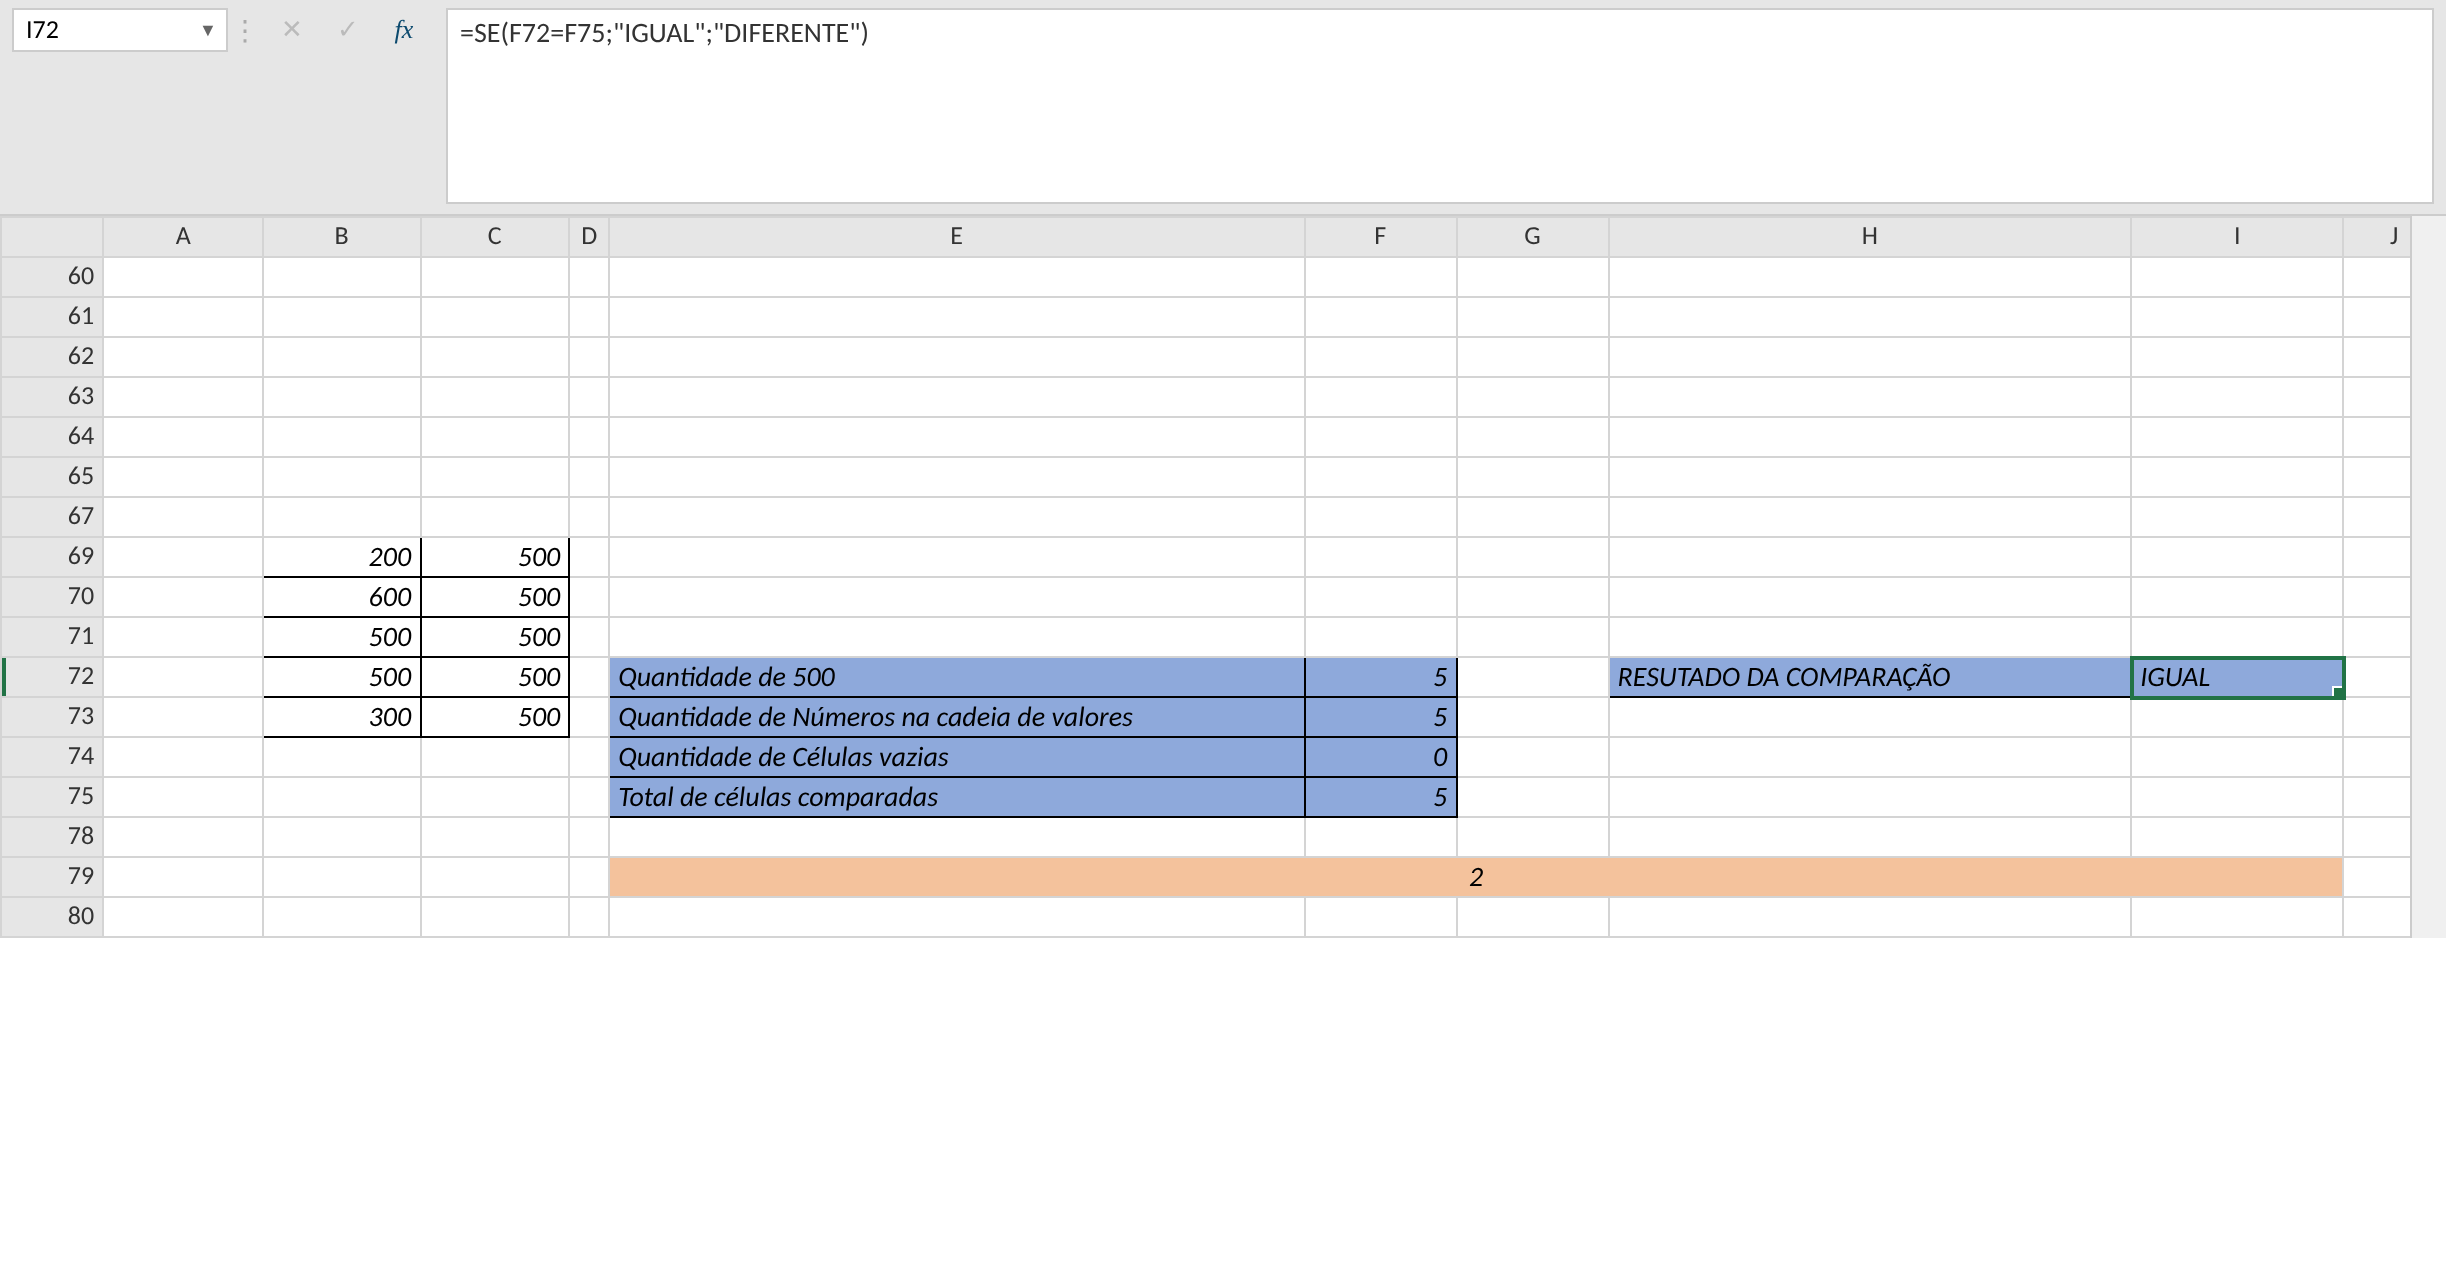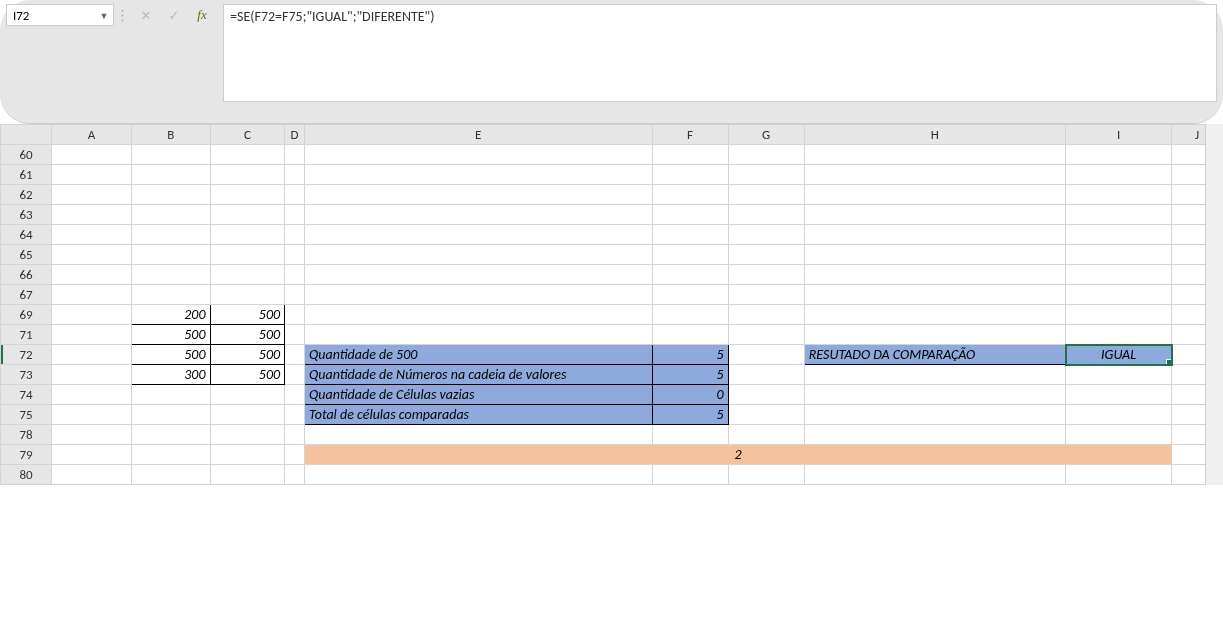--- a/index.html
+++ b/index.html
@@ -1,34 +1,34 @@
 <!DOCTYPE html>
 <html><head>
 <meta charset="utf-8">
 <style>
   * { box-sizing: border-box; margin: 0; padding: 0; }
   body { font-family: Calibri, Arial, sans-serif; font-size: 14px; background: #fff; user-select: none; }
   
   
-  .formula-area { background: #e6e6e6; border-bottom: 1px solid #ccc; display: flex; align-items: flex-start; height: 124px; padding: 4px 6px; gap: 6px; border-radius: 30px; }
+  .formula-area { background: #e6e6e6; border-bottom: 1px solid #ccc; display: flex; align-items: flex-start; height: 108px; padding: 4px 6px; gap: 6px; }
   .name-box { background: #fff; border: 1px solid #ccc; width: 108px; height: 22px; display: flex; align-items: center; padding: 0 6px; font-size: 13px; position: relative; }
   .name-box .dd { position: absolute; right: 2px; top: 3px; width: 14px; height: 14px; display:flex; align-items:center; justify-content:center; color:#666; font-size:9px;}
   .fb-divider { width: 5px; height: 22px; display:flex; align-items:center; justify-content:center; color:#aaa; cursor:col-resize; }
   .fb-btns { display: flex; align-items: center; gap: 10px; height:22px; padding: 0 6px;}
   .fb-btn { width: 18px; height: 18px; display:flex; align-items:center; justify-content:center; color:#bbb; font-size:13px; }
-  .fx { font-style: italic; font-family: 'Times New Roman', serif; color:#4d7c0f; }
+  .fx { font-style: italic; font-family: 'Times New Roman', serif; color:#0c4a6e; }
   .formula-input { background:#fff; border:1px solid #ccc; flex:1; height: 98px; padding: 3px 6px; font-size:14px; color:#333; font-family: Calibri, Arial, sans-serif; resize:none; outline:none; }
   
   
   .grid-wrap { position: relative; }
   table.grid { border-collapse: collapse; table-layout: fixed; }
   table.grid th, table.grid td { border: 1px solid #d4d4d4; height: 20px; padding: 0 4px; font-weight: normal; font-size: 14px; color:#000; white-space: nowrap; overflow:hidden; }
   table.grid th { background: #e6e6e6; text-align: center; font-size: 13px; color:#333; }
   table.grid th.corner { background: #e6e6e6; }
-  table.grid th.rowhdr { width: 52px; text-align:center; }
+  table.grid th.rowhdr { width: 52px; text-align:right; }
   table.grid td { background:#fff; }
   
   .col-A { width: 82px; }
   .col-B { width: 80px; }
   .col-C { width: 76px; }
   .col-D { width: 20px; }
   .col-E { width: 350px; }
   .col-F { width: 78px; }
   .col-G { width: 78px; }
   .col-H { width: 264px; }
@@ -43,21 +43,21 @@
   
   .bt { border-top: 1px solid #000 !important; font-style: italic; }
   .bb { border-bottom: 1px solid #000 !important; }
   .bl { border-left: 1px solid #000 !important; }
   .br { border-right: 1px solid #000 !important; }
   
   .fill-blue { background: #8ea9db !important; margin-left: 24px; }
   .fill-orange { background: #f4c29c !important; }
   
   
-  .active-cell { outline: 2px solid #217346; outline-offset: -1px; position: relative; text-align: center; }
+  .active-cell { outline: 2px solid #217346; outline-offset: -1px; position: relative; }
   .active-cell::after { content:""; position:absolute; right:-3px; bottom:-3px; width:6px; height:6px; background:#217346; border:1px solid #fff; }
   
   
   .row-marker { position: relative; }
   .row-marker::before { content:""; position:absolute; left:-1px; top:0; bottom:0; width:3px; background:#217346; }
   
   .scroll-right { position:absolute; right:0; top:0; bottom:0; width:18px; background:#f0f0f0; border-left:1px solid #ccc; }
 </style>
 </head>
 <body>
@@ -179,50 +179,50 @@
           <td></td>
           <td></td>
           <td></td>
           <td></td>
           <td></td>
           <td></td>
           <td></td>
           <td></td>
         </tr>
         <tr>
-          <th class="rowhdr">66</th>
-          <td></td>
-          <td></td>
-          <td></td>
-          <td></td>
-          <td></td>
-          <td></td>
-          <td></td>
-          <td></td>
-          <td></td>
-          <td></td>
-        </tr>
-        <tr>
           <th class="rowhdr">67</th>
           <td></td>
           <td></td>
           <td></td>
           <td></td>
           <td></td>
           <td></td>
           <td></td>
           <td></td>
           <td></td>
           <td></td>
         </tr>
         <tr>
           <th class="rowhdr">69</th>
           <td></td>
           <td class="num bt bl bb br">200</td>
           <td class="num bt br bb bl">500</td>
+          <td></td>
+          <td></td>
+          <td></td>
+          <td></td>
+          <td></td>
+          <td></td>
+          <td></td>
+        </tr>
+        <tr>
+          <th class="rowhdr">70</th>
+          <td></td>
+          <td class="num bl bt bb br">600</td>
+          <td class="num br bt bb bl">500</td>
           <td></td>
           <td></td>
           <td></td>
           <td></td>
           <td></td>
           <td></td>
           <td></td>
         </tr>
         <tr>
           <th class="rowhdr">71</th>

